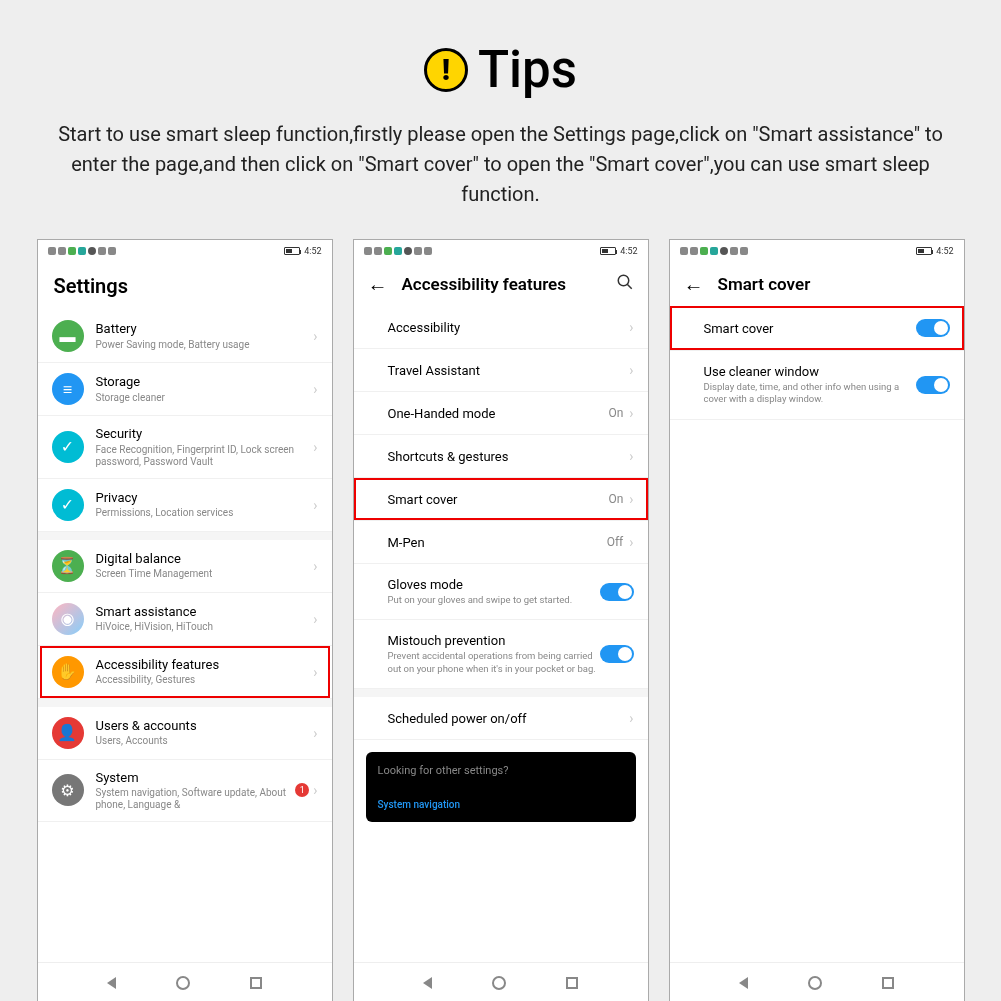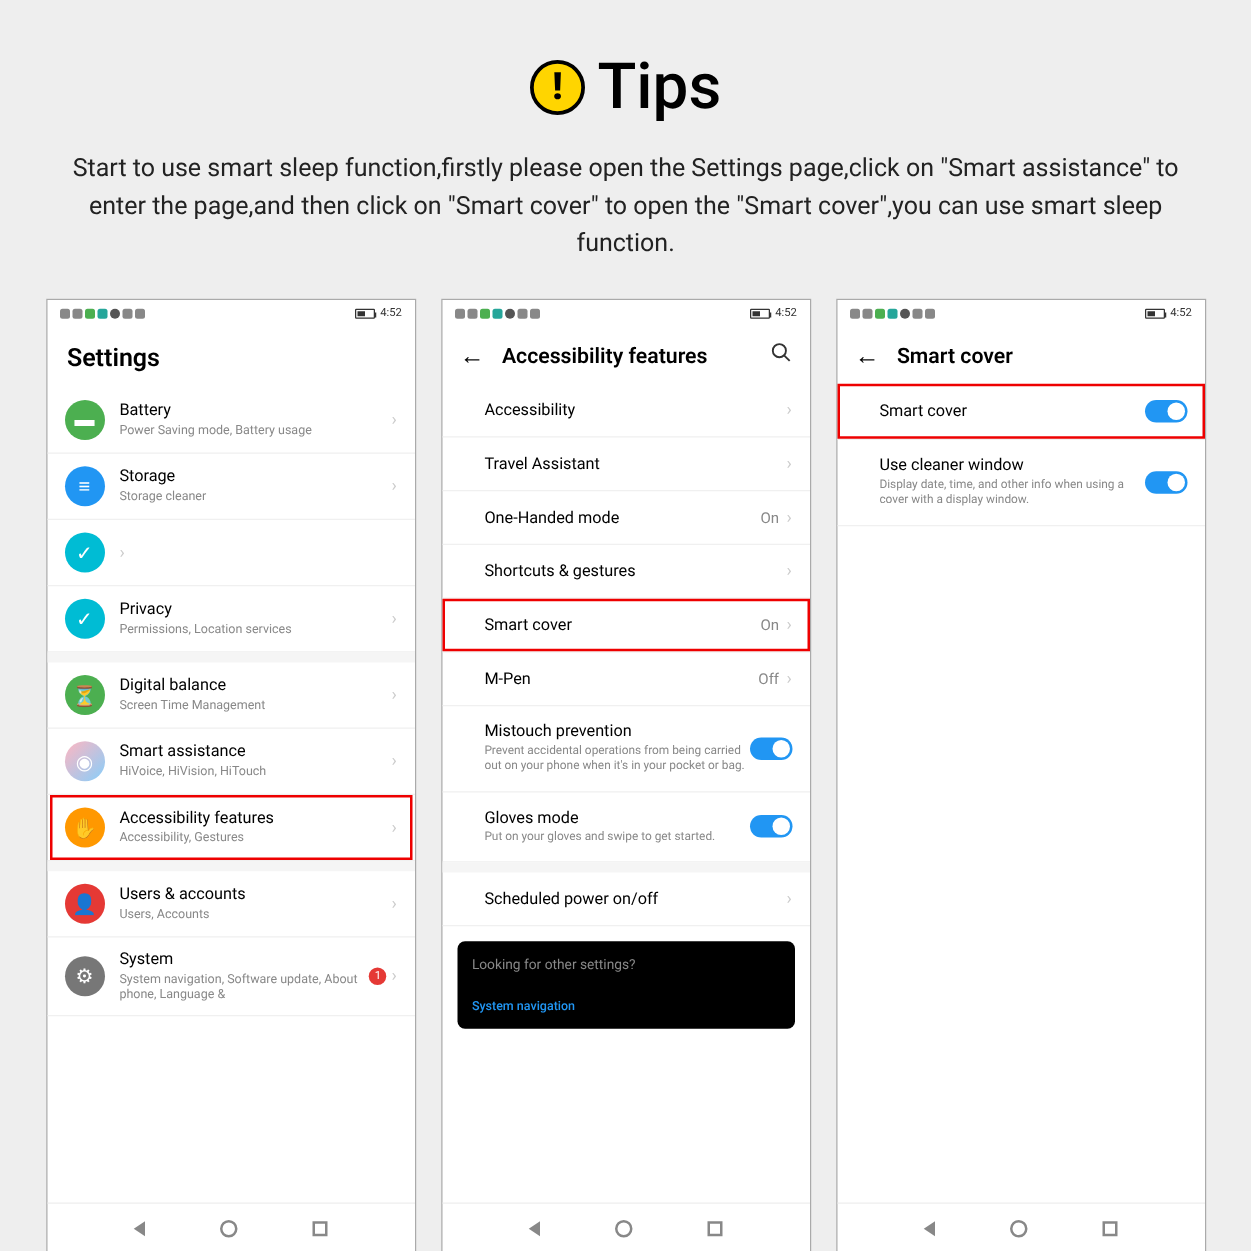--- a/index.html
+++ b/index.html
@@ -94,20 +94,24 @@
             <div class="item-icon" style="background:#2196f3">≡</div>
   <div class="item-text">
               <div class="item-title">Storage</div>
   <div class="item-sub">Storage cleaner</div>
             </div>
 
   <span class="chevron">›</span>
           </div>
           <div class="item">
             <div class="item-icon" style="background:#00bcd4">✓</div>
+  <div class="item-text">
+              <div class="item-title">Security</div>
+  <div class="item-sub">Face Recognition, Fingerprint ID, Lock screen password, Password Vault</div>
+            </div>
 
   <span class="chevron">›</span>
           </div>
           <div class="item">
             <div class="item-icon" style="background:#00bcd4">✓</div>
   <div class="item-text">
               <div class="item-title">Privacy</div>
   <div class="item-sub">Permissions, Location services</div>
             </div>
 
@@ -233,29 +237,29 @@
           </div>
           <div class="item2">
             <div class="item-col">
               <div class="item2-title">M-Pen</div>
             </div>
             <span class="item2-value">Off</span>
             <span class="chevron">›</span>
           </div>
           <div class="item2">
             <div class="item-col">
+              <div class="item2-title">Gloves mode</div>
+              <div class="item2-sub">Put on your gloves and swipe to get started.</div>
+            </div>
+            <div class="toggle"></div>
+          </div>
+          <div class="item2">
+            <div class="item-col">
               <div class="item2-title">Mistouch prevention</div>
               <div class="item2-sub">Prevent accidental operations from being carried out on your phone when it's in your pocket or bag.</div>
-            </div>
-            <div class="toggle"></div>
-          </div>
-          <div class="item2">
-            <div class="item-col">
-              <div class="item2-title">Gloves mode</div>
-              <div class="item2-sub">Put on your gloves and swipe to get started.</div>
             </div>
             <div class="toggle"></div>
           </div>
           <div class="item2" style="border-top: 8px solid rgb(245, 245, 245);">
             <div class="item-col">
               <div class="item2-title">Scheduled power on/off</div>
             </div>
             <span class="chevron">›</span>
           </div>
         </div>

